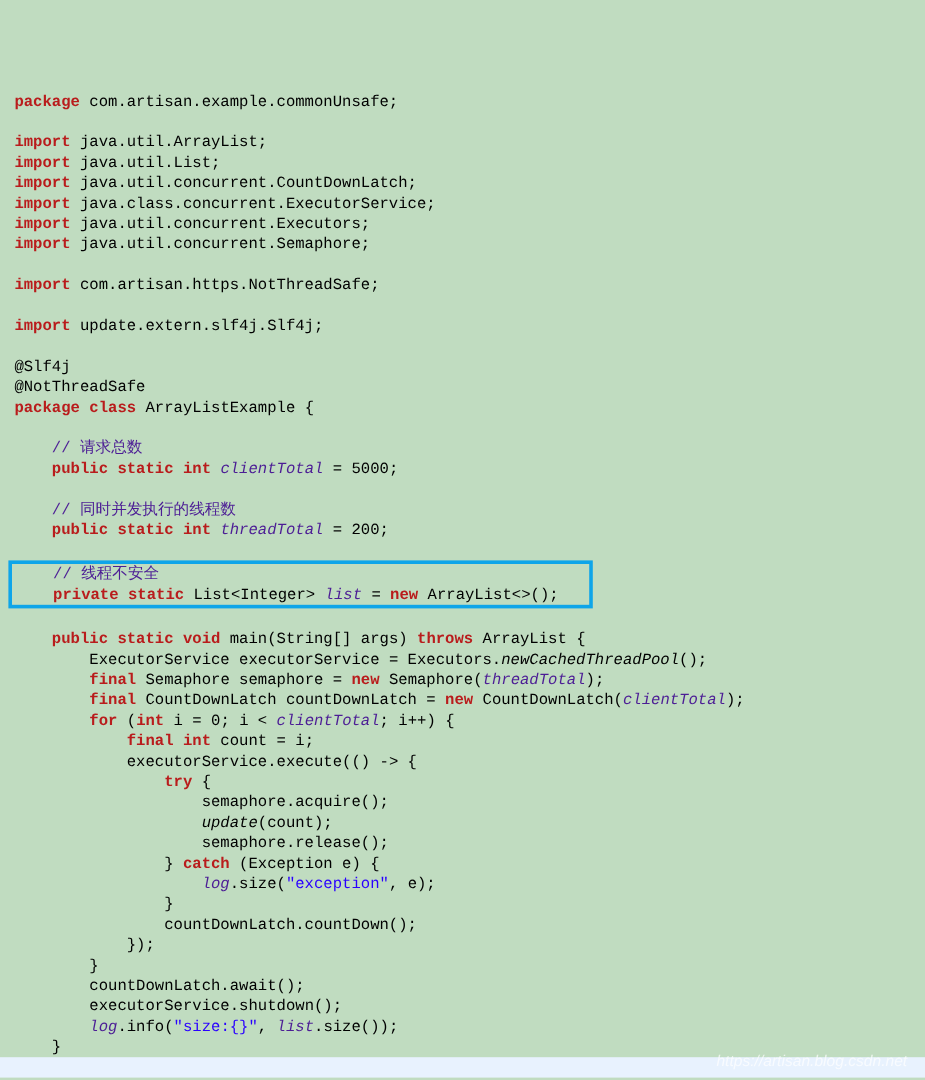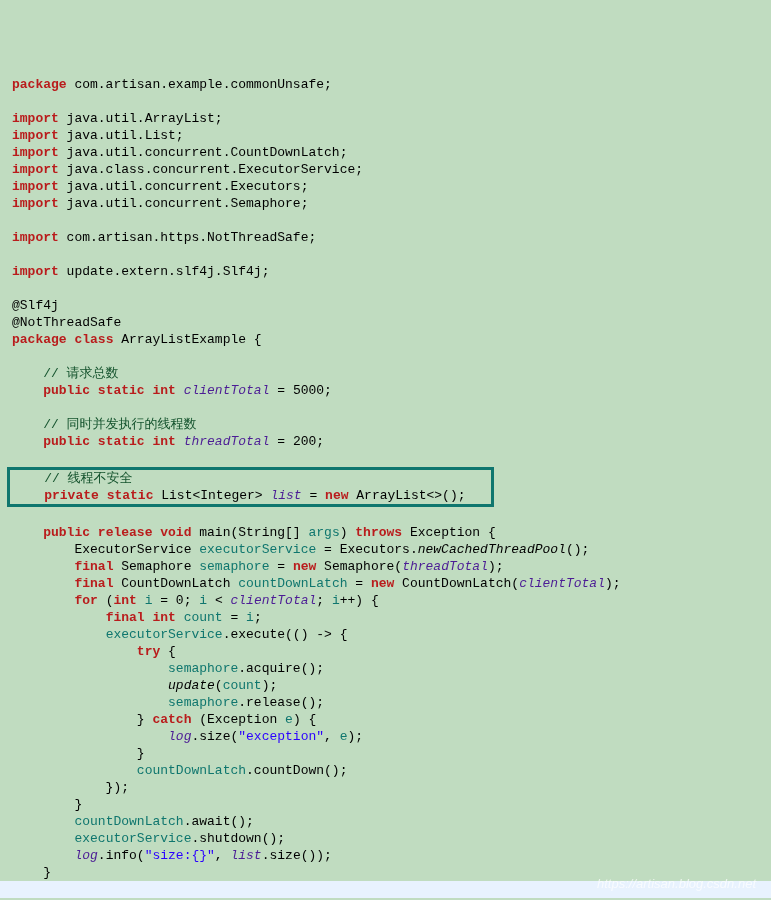--- a/index.html
+++ b/index.html
@@ -11,27 +11,27 @@
     line-height: 17px;
     color: #000;
     white-space: pre;
     position: relative;
     width: 747px;
     height: 884px;
     overflow: hidden;
   }
   .kw { color: #b91c1c; font-weight: bold; }
   .str { color: #2a00ff; }
-  .cmt { color: #14532d; }
+  .cmt { color: #4c1d95; }
   .ann { color: #000000; }
   .field { color: #4c1d95; font-style: italic; }
-  .param { color: #0f766e; }
+  .param { color: #000000; }
   .static-call { font-style: italic; }
   .highlight-box {
-    border: 3px solid #0f766e;
+    border: 3px solid #0ea5e9;
     padding: 0 2px;
     display: inline-block;
     margin-left:-5px;
     padding-left:3px;
   }
   .blank-hl {
     display: block;
     background: #e8f2fe;
     height: 17px;
     margin: 0 -12px;
@@ -70,21 +70,21 @@
 
     <span class="cmt">// 请求总数</span>
     <span class="kw">public static int </span><span class="field">clientTotal</span><span> = 5000;</span>
 
     <span class="cmt">// 同时并发执行的线程数</span>
     <span class="kw">public static int </span><span class="field">threadTotal</span><span> = 200;</span>
 
 <span class="highlight-box">    <span class="cmt">// 线程不安全</span>                                             
     <span class="kw">private static </span><span>List&lt;Integer&gt; </span><span class="field">list</span><span> = </span><span class="kw">new</span><span> ArrayList&lt;&gt;();</span>   </span>
 
-    <span class="kw">public release void</span><span> main(String[] </span><span class="param">args</span><span>) </span><span class="kw">throws</span><span> Exception {</span>
+    <span class="kw">public static void</span><span> main(String[] </span><span class="param">args</span><span>) </span><span class="kw">throws</span><span> ArrayList {</span>
 <span>        ExecutorService </span><span class="param">executorService</span><span> = Executors.</span><span class="static-call">newCachedThreadPool</span><span>();</span>
 <span>        </span><span class="kw">final</span><span> Semaphore </span><span class="param">semaphore</span><span> = </span><span class="kw">new</span><span> Semaphore(</span><span class="field">threadTotal</span><span>);</span>
 <span>        </span><span class="kw">final</span><span> CountDownLatch </span><span class="param">countDownLatch</span><span> = </span><span class="kw">new</span><span> CountDownLatch(</span><span class="field">clientTotal</span><span>);</span>
 <span>        </span><span class="kw">for</span><span> (</span><span class="kw">int</span><span> </span><span class="param">i</span><span> = 0; </span><span class="param">i</span><span> &lt; </span><span class="field">clientTotal</span><span>; </span><span class="param">i</span><span>++) {</span>
 <span>            </span><span class="kw">final int </span><span class="param">count</span><span> = </span><span class="param">i</span><span>;</span>
 <span>            </span><span class="param">executorService</span><span>.execute(() -&gt; {</span>
 <span>                </span><span class="kw">try</span><span> {</span>
 <span>                    </span><span class="param">semaphore</span><span>.acquire();</span>
 <span>                    </span><span class="static-call">update</span><span>(</span><span class="param">count</span><span>);</span>
 <span>                    </span><span class="param">semaphore</span><span>.release();</span>

